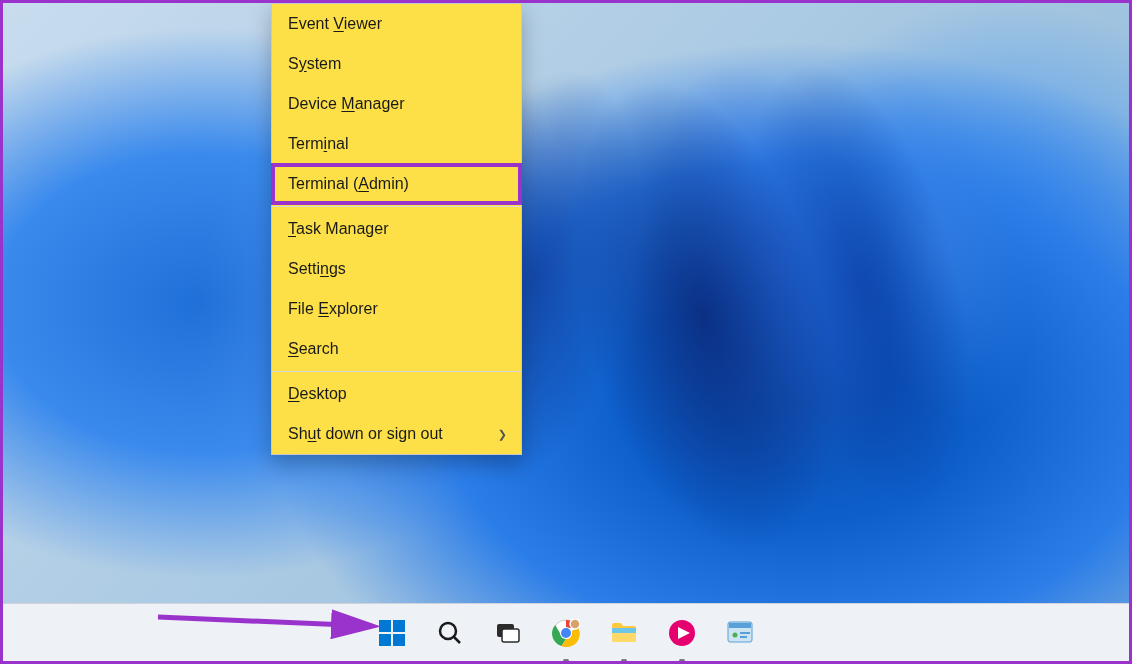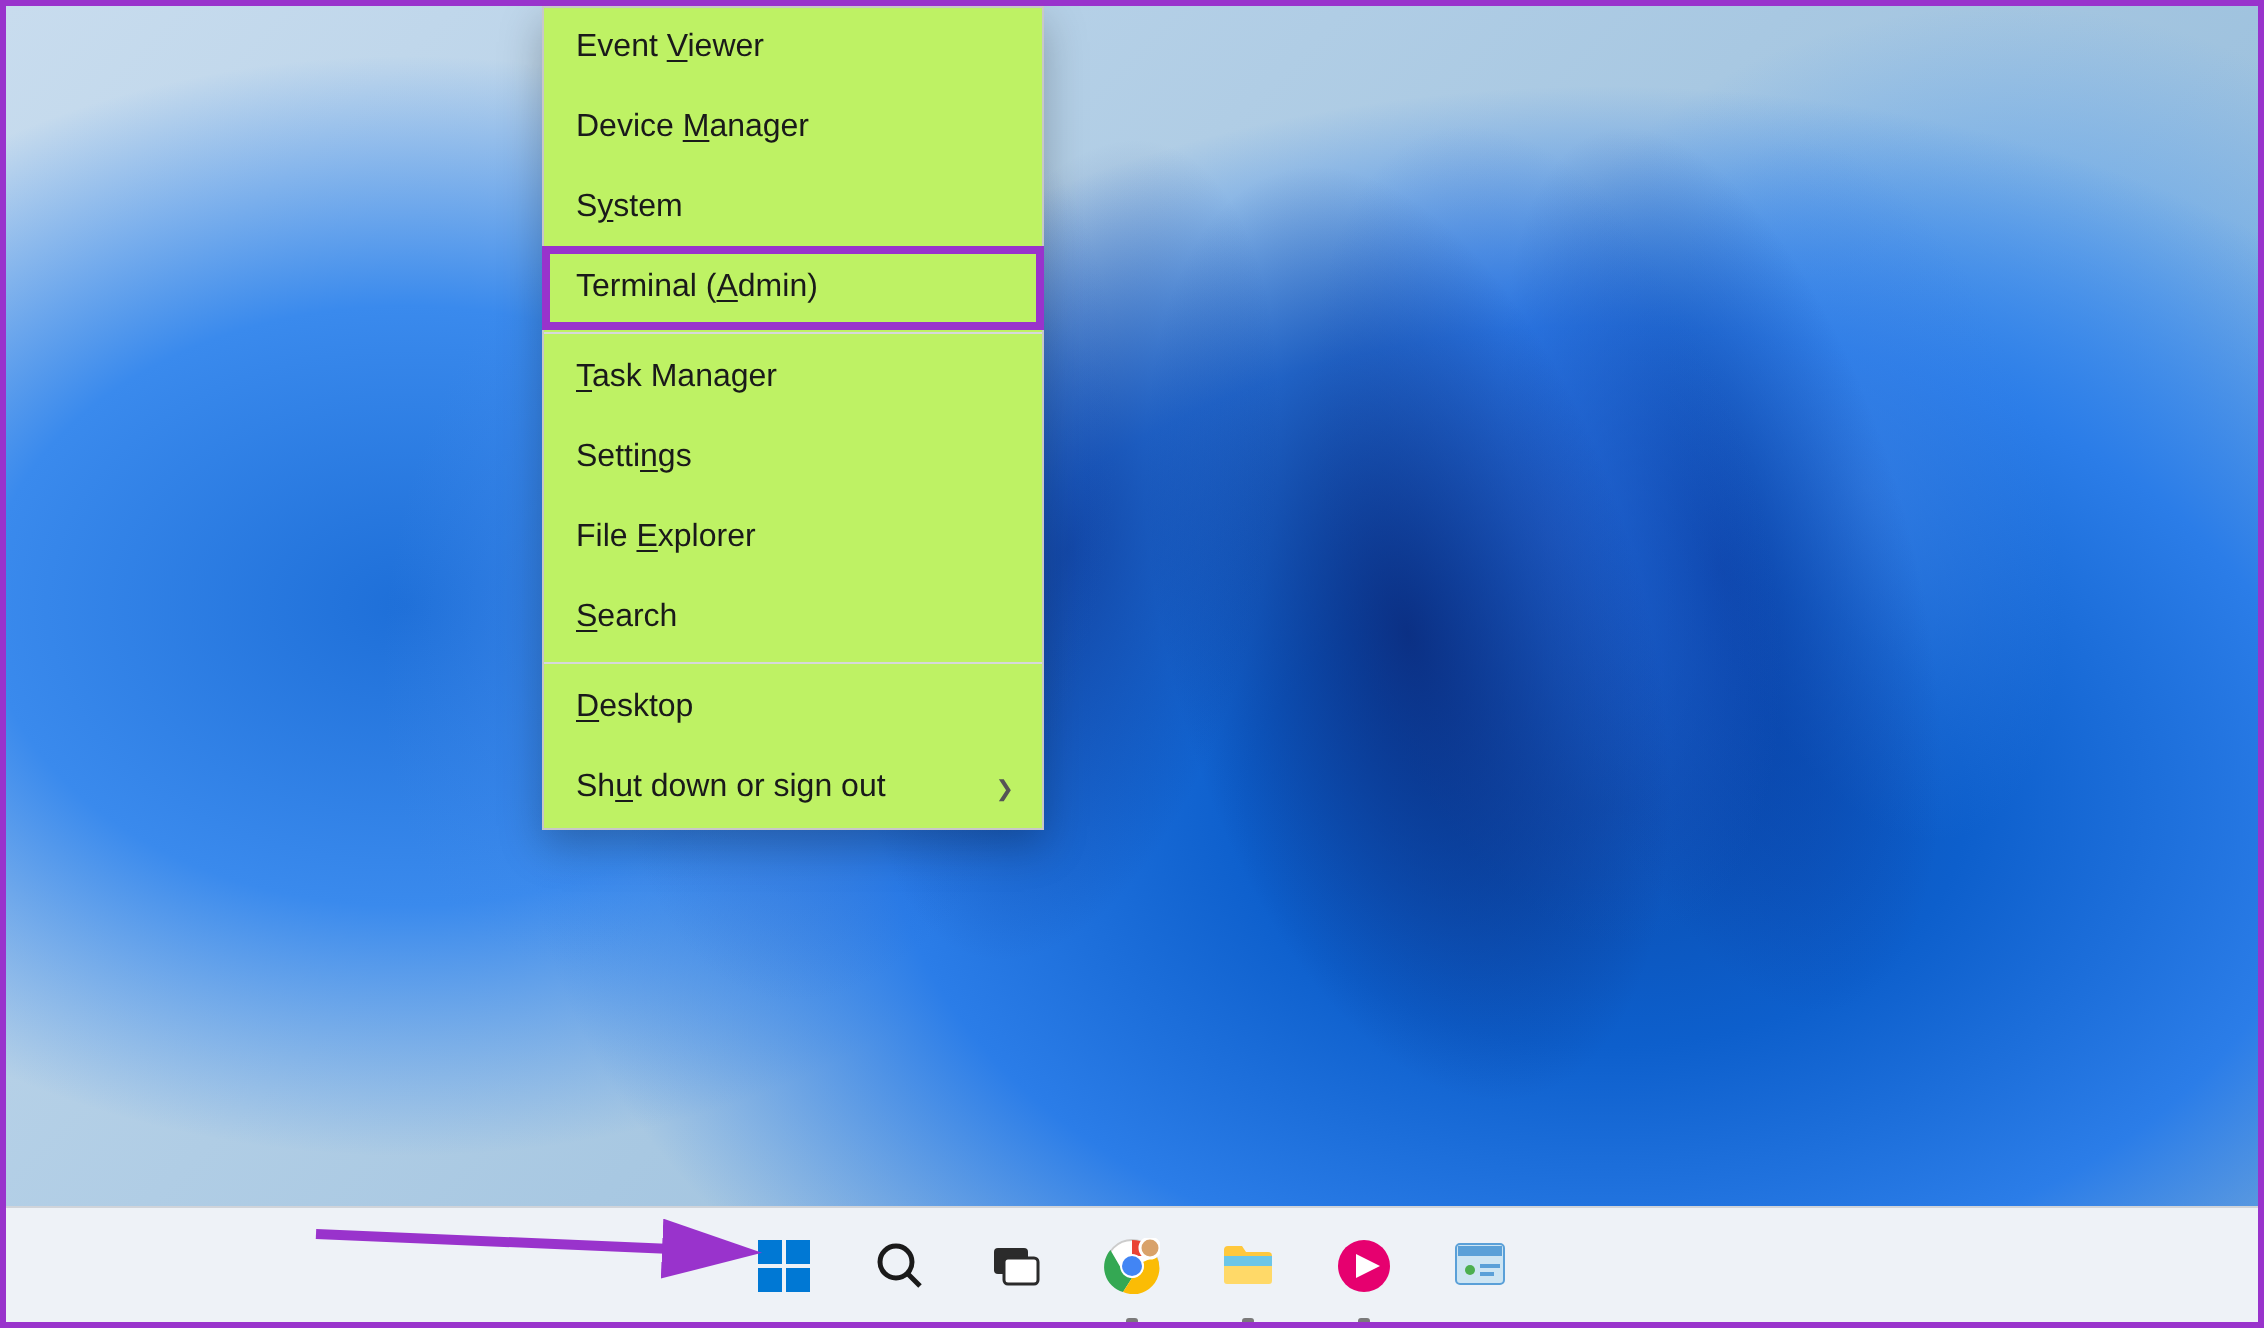--- a/index.html
+++ b/index.html
@@ -38,21 +38,21 @@
         radial-gradient(ellipse 220px 420px at 420px 300px, rgba(30,90,200,0.6) 0%, transparent 55%),
         radial-gradient(ellipse 180px 380px at 520px 280px, rgba(10,50,140,0.7) 0%, transparent 55%),
         radial-gradient(ellipse 200px 360px at 300px 340px, rgba(70,140,235,0.5) 0%, transparent 55%);
       transform: rotate(12deg);
     }
     .context-menu {
       position: absolute;
       left: 268px;
       top: 0;
       width: 251px;
-      background: #bef264;
+      background: #fde047;
       border: 1px solid #c8c8c8;
       box-shadow: 0 8px 20px rgba(0,0,0,0.25);
       padding: 0;
     }
     .menu-item {
       height: 40px;
       display: flex;
       align-items: center;
       padding: 0 16px;
       font-size: 16px;
@@ -109,24 +109,27 @@
 </head>
 <body>
 
 <div class="wallpaper"></div>
 
 <div class="context-menu" id="ctx-menu">
     <div class="menu-item">
       <span>Event <span class="u">V</span>iewer</span>
     </div>
     <div class="menu-item">
+      <span>S<span class="u">y</span>stem</span>
+    </div>
+    <div class="menu-item">
       <span>Device <span class="u">M</span>anager</span>
     </div>
     <div class="menu-item">
-      <span>S<span class="u">y</span>stem</span>
+      <span>Term<span class="u">i</span>nal</span>
     </div>
     <div class="menu-item highlighted">
       <span>Terminal (<span class="u">A</span>dmin)</span>
     </div>
     <div class="menu-sep"></div>
     <div class="menu-item">
       <span><span class="u">T</span>ask Manager</span>
     </div>
     <div class="menu-item">
       <span>Setti<span class="u">n</span>gs</span>

